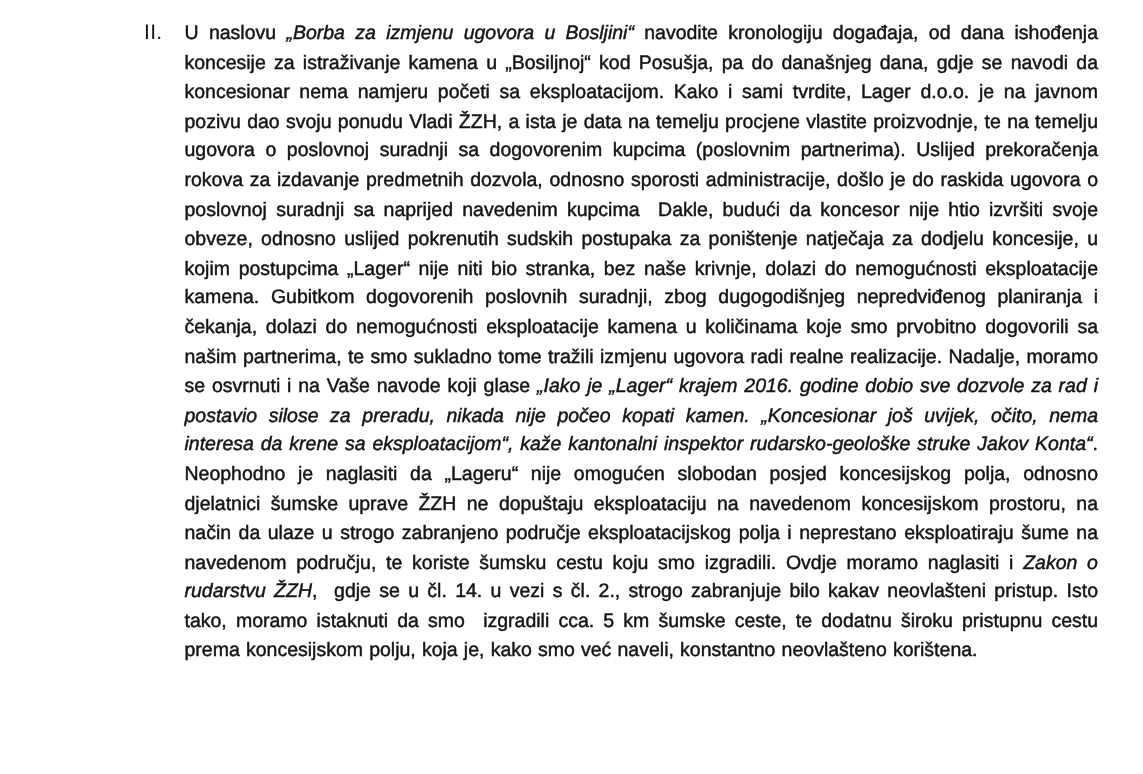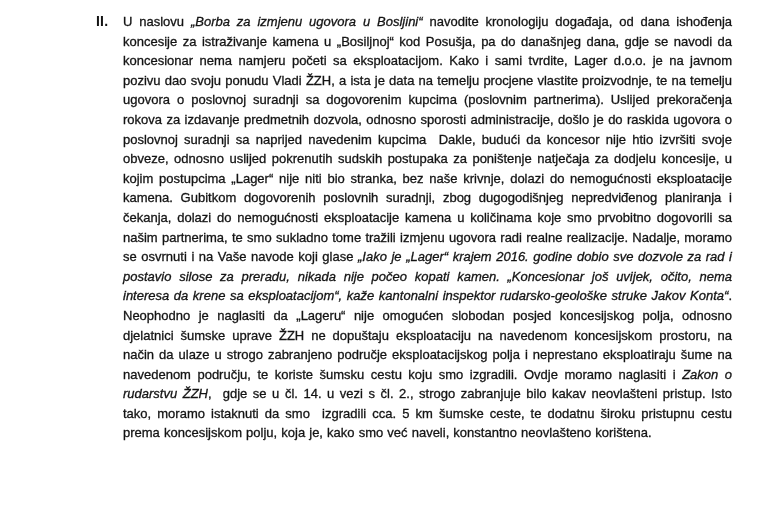--- a/index.html
+++ b/index.html
@@ -20,21 +20,21 @@
     position: absolute;
     top: 12px;
     left: 96px;
     width: 636px;
     display: flex;
     align-items: flex-start;
   }
   .marker {
     flex: 0 0 27px;
     font-size: 14px;
-    font-weight: bold;
+    font-weight: normal;
     line-height: 19.6px;
     letter-spacing: 0.2px;
   }
   .body-text {
     flex: 1 1 auto;
     width: 609px;
     font-size: 13px;
     line-height: 19.6px;
     text-align: justify;
     text-justify: inter-word;

